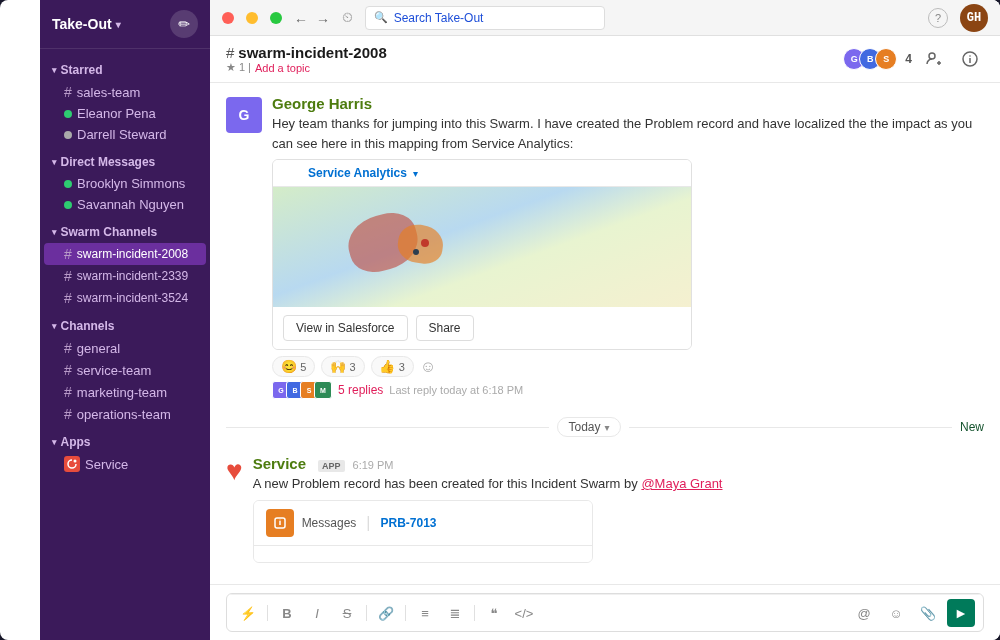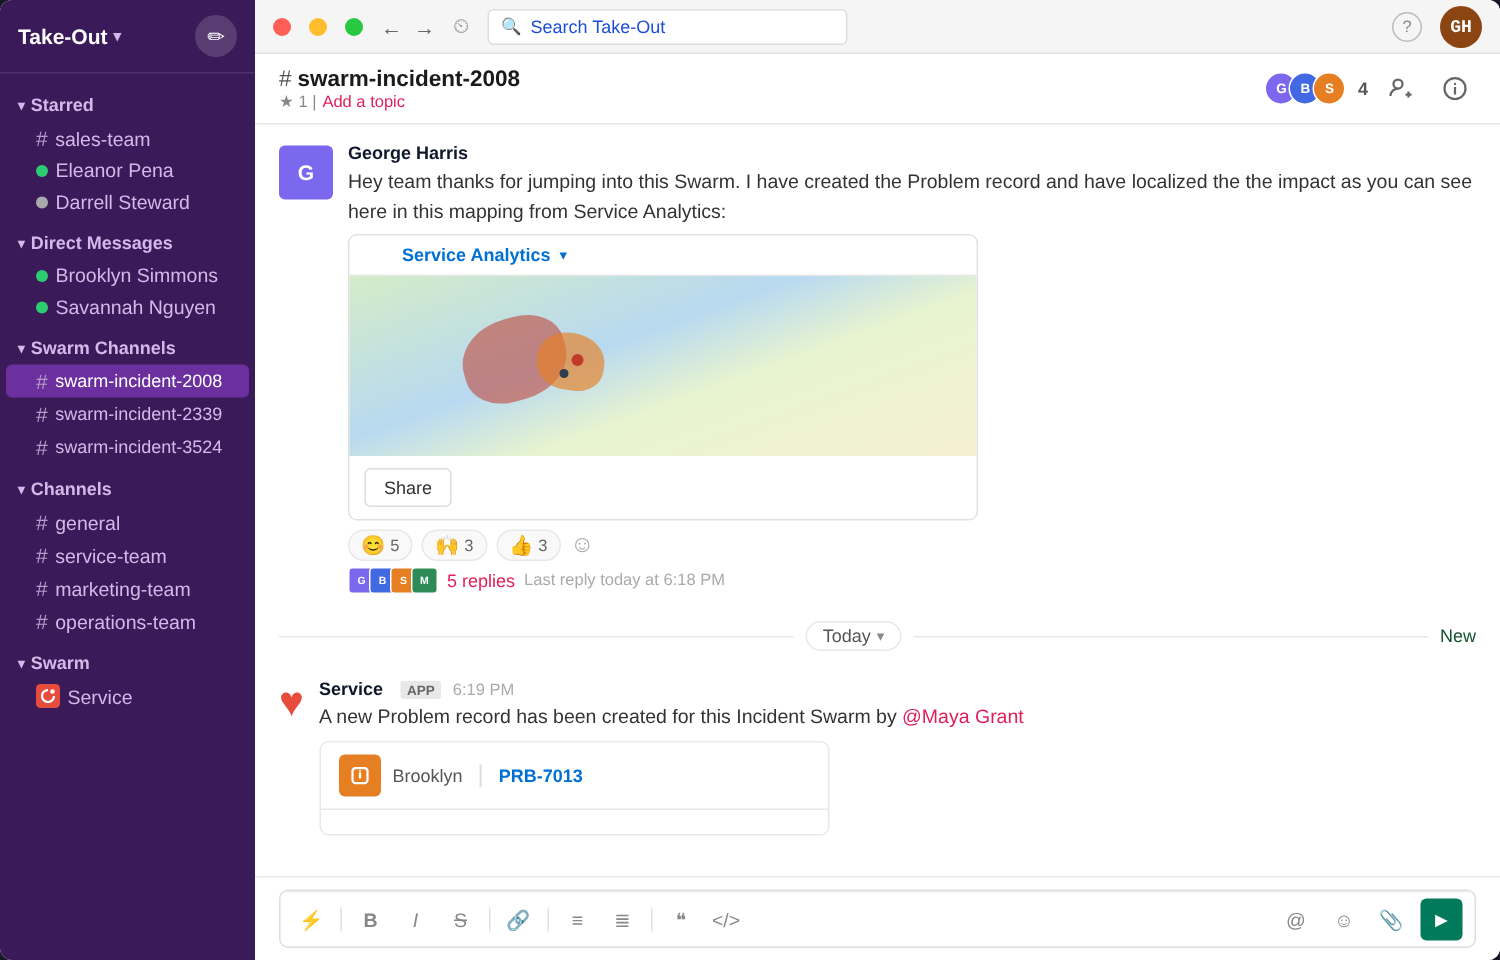--- a/index.html
+++ b/index.html
@@ -1,21 +1,21 @@
 <!DOCTYPE html>
 <html><head>
   <meta charset="utf-8">
   <style>
     * { box-sizing: border-box; margin: 0; padding: 0; }
     body { font-family: -apple-system, BlinkMacSystemFont, 'Segoe UI', sans-serif; background: #1a1a2e; width: 1000px; height: 640px; overflow: hidden; display: flex; flex-direction: column; }
 
     .app-container { display: flex; height: 640px; width: 1000px; background: #fff; border-radius: 8px; overflow: hidden; box-shadow: 0 4px 20px rgba(0,0,0,0.3); }
 
     
-    .sidebar { width: 170px; background: #3b1a5a; color: #d4b8e8; display: flex; flex-direction: column; flex-shrink: 0; }
+    .sidebar { width: 170px; background: #3b1a5a; color: #d4b8e8; display: flex; flex-direction: column; flex-shrink: 0; margin-left: 40px; }
     .sidebar-header { display: flex; align-items: center; justify-content: space-between; padding: 10px 12px; border-bottom: 1px solid rgba(255,255,255,0.1); }
     .workspace-name { color: #fff; font-weight: 700; font-size: 14px; display: flex; align-items: center; gap: 4px; }
     .workspace-chevron { font-size: 10px; color: #d4b8e8; }
     .compose-btn { width: 28px; height: 28px; border-radius: 50%; background: rgba(255,255,255,0.15); display: flex; align-items: center; justify-content: center; cursor: pointer; color: #fff; font-size: 14px; }
     .sidebar-nav { flex: 1; overflow-y: auto; padding: 6px 0; }
     .sidebar-nav::-webkit-scrollbar { display: none; }
     .section-header { display: flex; align-items: center; padding: 4px 12px; font-size: 12px; font-weight: 700; color: #d4b8e8; cursor: pointer; margin-top: 4px; }
     .section-header .caret { margin-right: 4px; font-size: 9px; }
     .nav-item { display: flex; align-items: center; padding: 3px 12px 3px 20px; font-size: 13px; color: #d4b8e8; cursor: pointer; border-radius: 4px; margin: 0 4px; }
     .nav-item.active { background: #6b2f9e; color: #fff; }
@@ -56,25 +56,25 @@
     
     .messages { flex: 1; overflow-y: auto; padding: 0; }
     .messages::-webkit-scrollbar { width: 6px; }
     .messages::-webkit-scrollbar-thumb { background: #ddd; border-radius: 3px; }
 
     
     .message { display: flex; padding: 6px 16px; gap: 10px; }
     .msg-avatar { width: 36px; height: 36px; border-radius: 4px; flex-shrink: 0; overflow: hidden; display: flex; align-items: center; justify-content: center; font-size: 14px; font-weight: bold; color: #fff; margin-top: 2px; }
     .msg-content { flex: 1; min-width: 0; }
     .msg-header { display: flex; align-items: baseline; gap: 8px; margin-bottom: 2px; }
-    .msg-author { font-weight: 800; font-size: 12px; color: #0f172a; }
+    .msg-author { font-weight: 800; font-size: 15px; color: #4d7c0f; }
     .msg-time { font-size: 11px; color: #aaa; }
     .msg-app-badge { background: #e8e8e8; color: #666; font-size: 9px; padding: 1px 4px; border-radius: 2px; font-weight: 600; vertical-align: middle; margin-left: 4px; }
     .msg-text { font-size: 13px; color: #333; line-height: 1.5; }
-    .msg-text .mention { color: #e01e5a; }
+    .msg-text .mention { color: #e01e5a; text-decoration: underline; }
 
     
     .service-analytics { border: 1px solid #e0e0e0; border-radius: 6px; margin: 6px 0; max-width: 420px; overflow: hidden; }
     .sa-header { display: flex; align-items: center; gap: 6px; padding: 6px 10px; background: #fff; border-bottom: 1px solid #e8e8e8; }
     .sa-title { font-size: 12px; color: #0070d2; font-weight: 600; cursor: pointer; margin-left: 25px; }
     .sa-chevron { font-size: 10px; color: #0070d2; }
     .sa-map { width: 100%; height: 120px; background: linear-gradient(135deg, #c8e6c9 0%, #b3d4f5 50%, #fff9c4 100%); position: relative; display: flex; align-items: center; justify-content: center; }
     .sa-actions { display: flex; gap: 8px; padding: 8px 10px; background: #fff; }
     .sa-btn { padding: 5px 12px; border: 1px solid #ddd; border-radius: 4px; font-size: 12px; background: #fff; cursor: pointer; color: #333; }
 
@@ -208,21 +208,21 @@
         <span class="hash">#</span>
         <span>marketing-team</span>
       </div>
       <div class="nav-item">
         <span class="hash">#</span>
         <span>operations-team</span>
       </div>
 
       <div class="section-header" style="margin-top:6px;">
         <span class="caret">▾</span>
-        <span>Swarm</span>
+        <span>Apps</span>
       </div>
       <div class="nav-item">
         <div class="app-icon">
           <svg width="10" height="10" viewBox="0 0 10 10">
               <path d="M5 1 C3 1 1 2.5 1 5 C1 7.5 3 9 5 9 C7 9 9 7.5 9 5" stroke="white" stroke-width="1.5" fill="none"></path>
               <circle cx="8" cy="2" r="1.5" fill="white"></circle>
             </svg>
         </div>
         <span>Service</span>
       </div>
@@ -303,20 +303,21 @@
             <div class="sa-map">
 
               <div style="width:100%;height:100%;background:linear-gradient(160deg,#d4ecc8 0%,#b8d9f0 40%,#e8f4d0 60%,#f5f0d0 100%);position:relative;">
                 <div style="position:absolute;width:70px;height:55px;background:rgba(192,57,43,0.55);border-radius:50% 40% 50% 40%;top:28px;left:75px;transform:rotate(-15deg);"></div>
                 <div style="position:absolute;width:45px;height:38px;background:rgba(230,126,34,0.65);border-radius:45% 50% 40% 45%;top:38px;left:125px;transform:rotate(8deg);"></div>
                 <div style="position:absolute;width:8px;height:8px;background:#c0392b;border-radius:50%;top:52px;left:148px;"></div>
                 <div style="position:absolute;width:6px;height:6px;background:#2c3e50;border-radius:50%;top:62px;left:140px;"></div>
               </div>
             </div>
             <div class="sa-actions">
+              <button class="sa-btn">View in Salesforce</button>
               <button class="sa-btn">Share</button>
             </div>
           </div>
 
           <div class="reactions">
             <div class="reaction">
               <span class="reaction-emoji">😊</span>
               <span class="reaction-count">5</span>
             </div>
             <div class="reaction">
@@ -367,21 +368,21 @@
 
           <div class="problem-card">
             <div class="pc-header">
               <div class="pc-icon">
                 <svg width="14" height="14" viewBox="0 0 14 14">
                     <rect x="2" y="2" width="10" height="10" rx="2" stroke="white" stroke-width="1.5" fill="none"></rect>
                     <line x1="7" y1="5" x2="7" y2="9" stroke="white" stroke-width="1.5"></line>
                     <circle cx="7" cy="4" r="0.6" fill="white"></circle>
                   </svg>
               </div>
-              <span class="pc-label">Brooklyn</span>
+              <span class="pc-label">Messages</span>
               <span class="pc-divider">|</span>
               <span class="pc-id">PRB-7013</span>
             </div>
             <div class="pc-actions">
               
               
             </div>
           </div>
         </div>
       </div>

